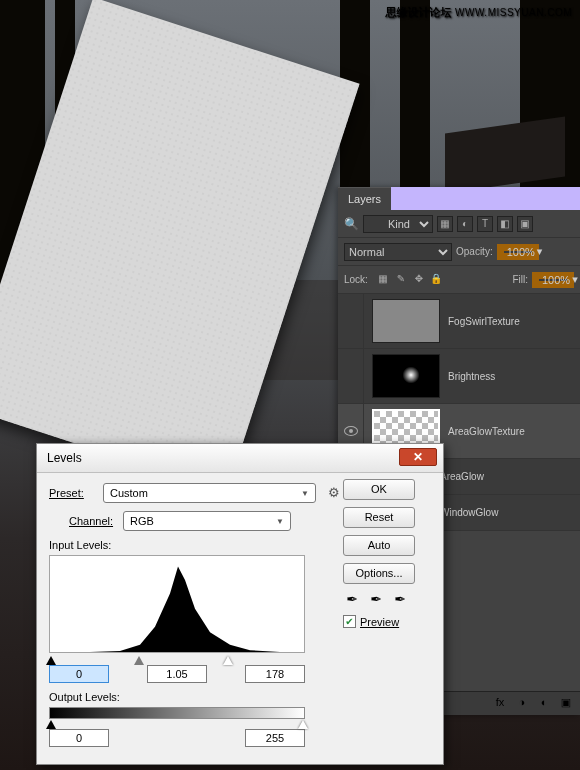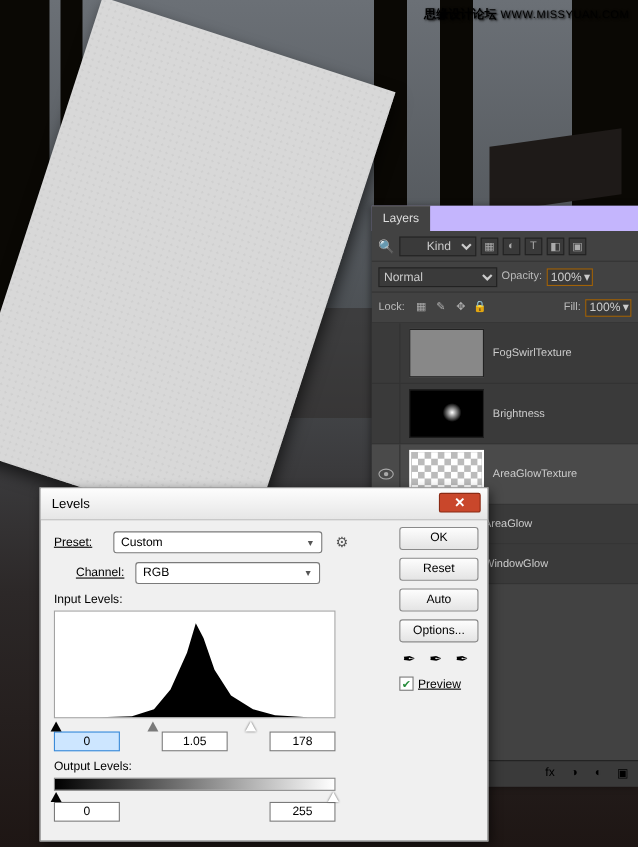--- a/index.html
+++ b/index.html
@@ -24,21 +24,21 @@
 .layers-panel{position:absolute;top:187px;right:0;width:242px;height:528px;background:#424242;font-size:11px;color:#ccc;box-shadow:-2px 0 6px rgba(0,0,0,.4)}
 .lp-tabs{height:23px;background:#c4b5fd;display:flex}
 .lp-tab{padding:5px 10px;background:#424242;color:#ddd;border-top:1px solid #555}
 .lp-row{display:flex;align-items:center;padding:4px 6px;gap:4px;border-bottom:1px solid #333;height:28px}
 .lp-row select,.lp-row input{background:#3a3a3a;border:1px solid #222;color:#ccc;height:18px;font-size:11px}
 .lp-select-kind{width:70px;padding-left:20px}
 .lp-search{font-size:12px}
 .lp-iconbtn{width:16px;height:16px;border:1px solid #222;background:#3a3a3a;display:inline-flex;align-items:center;justify-content:center;color:#aaa;font-size:10px}
 .lp-blend{width:108px}
 .lp-label{color:#bbb;font-size:10px}
-.lp-pct{width:42px;background:#3a3a3a;border:1px solid #a16207;display:inline-flex;align-items:center;padding:0 3px;height:16px;gap:2px}
+.lp-pct{width:42px;background:#3a3a3a;border:7px solid #a16207;display:inline-flex;align-items:center;padding:0 3px;height:16px;gap:2px}
 .lp-pct span{color:#ccc}
 .lp-lock-icons{display:flex;gap:4px;margin-left:4px}
 .lp-lock-ico{width:14px;height:14px;color:#aaa;text-align:center;font-size:10px}
 
 .layer-list{}
 .layer{display:flex;align-items:center;height:55px;border-bottom:1px solid #333;background:#3a3a3a}
 .layer.selected{background:#4a4a4a}
 .vis-col{width:26px;display:flex;align-items:center;justify-content:center;border-right:1px solid #333;align-self:stretch}
 .eye{width:14px;height:10px;border:1px solid #aaa;border-radius:50%;position:relative}
 .eye::after{content:"";position:absolute;left:4px;top:2px;width:4px;height:4px;border-radius:50%;background:#aaa}
@@ -53,25 +53,25 @@
 
 
 .dialog{position:absolute;left:36px;top:443px;width:408px;height:322px;background:#f0f0f0;border:1px solid #888;box-shadow:2px 3px 10px rgba(0,0,0,.6)}
 .titlebar{height:29px;background:linear-gradient(#fdfdfd,#e6e6e6);border-bottom:1px solid #bfbfbf;display:flex;align-items:center;padding-left:10px;position:relative}
 .titlebar .ttl{font-size:12px}
 .close-x{position:absolute;right:6px;top:4px;width:38px;height:18px;background:#c9472b;border:1px solid #8a2a14;border-radius:2px;display:flex;align-items:center;justify-content:center;color:#fff;font-weight:bold;font-size:12px}
 .dlg-body{position:relative;padding:10px 12px}
 .row{display:flex;align-items:center;margin-bottom:8px;gap:6px}
 .lbl{font-size:11px;min-width:48px}
 .lbl.u{text-decoration:underline}
-.select{flex:0 0 auto;width:190px;height:20px;background:#fff;border:1px solid #7a7a7a;border-radius:3px;display:flex;align-items:center;padding:0 6px;justify-content:space-between}
+.select{flex:0 0 auto;width:213px;height:20px;background:#fff;border:1px solid #7a7a7a;border-radius:3px;display:flex;align-items:center;padding:0 6px;justify-content:space-between}
 .select .arr{font-size:8px;color:#555}
 .gear{width:16px;height:16px;font-size:13px;color:#555;margin-left:6px}
 .btn{display:block;width:72px;height:21px;background:linear-gradient(#fdfdfd,#e4e4e4);border:1px solid #8a8a8a;border-radius:3px;text-align:center;line-height:19px;font-size:11px;margin-bottom:7px}
-.btn-col{position:absolute;right:0;top:6px;width:80px}
+.btn-col{position:absolute;right:20px;top:6px;width:80px}
 .droppers{display:flex;gap:6px;margin:6px 0}
 .dropper{width:18px;height:18px;font-size:14px;text-align:center}
 .chk-row{display:flex;align-items:center;gap:4px;font-size:11px}
 .chk{width:13px;height:13px;border:1px solid #777;background:#fff;display:flex;align-items:center;justify-content:center;font-size:10px;color:#258b3a}
 
 .section-lbl{font-size:11px;margin:2px 0 4px}
 .histo-box{width:256px;height:98px;border:1px solid #a3a3a3;background:#fff;position:relative;margin-bottom:2px}
 .histo{position:absolute;left:0;bottom:0;width:256px;height:90px}
 .tri-track{width:256px;height:10px;position:relative}
 .tri{position:absolute;bottom:0;width:0;height:0;border-left:5px solid transparent;border-right:5px solid transparent}

